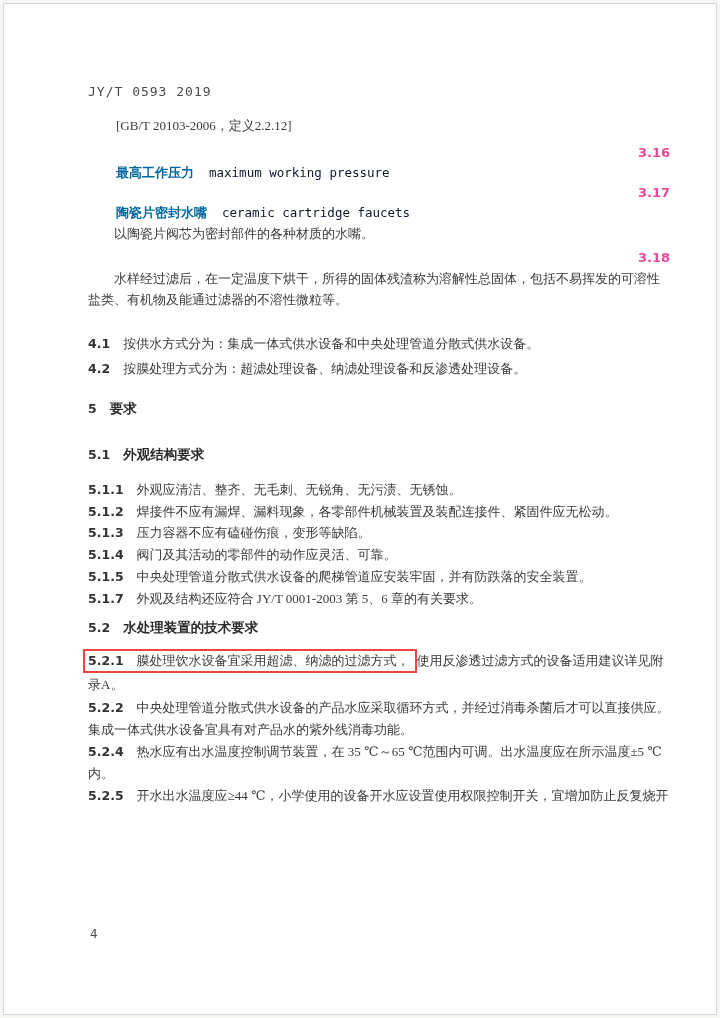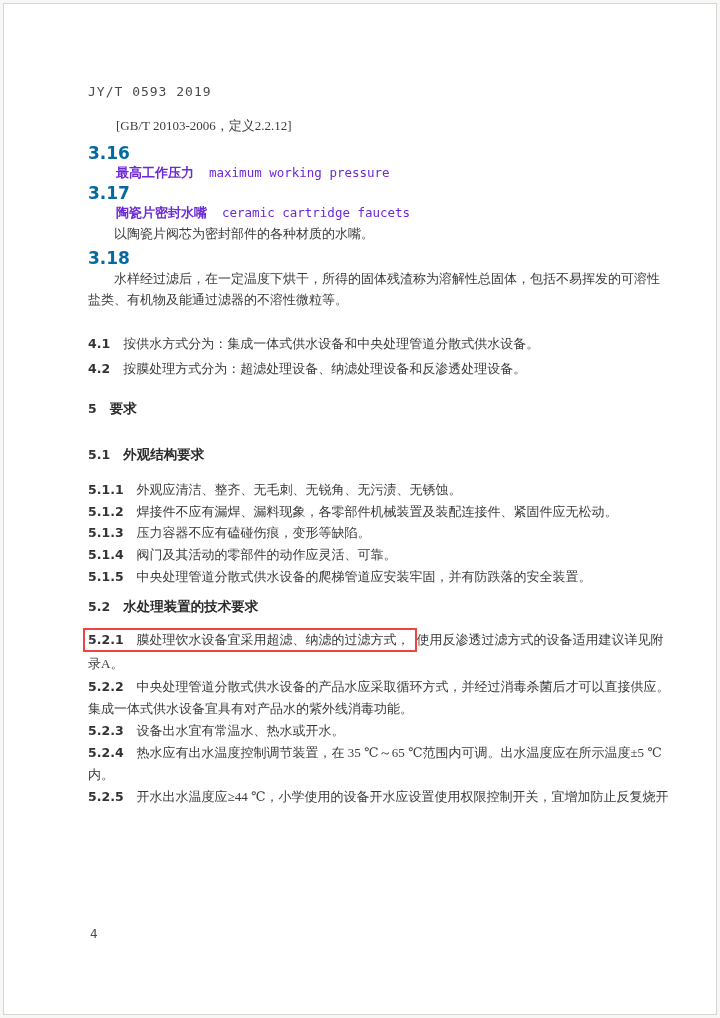--- a/index.html
+++ b/index.html
@@ -22,30 +22,30 @@
   .doc-code {
     font-family:"DejaVu Sans Mono","Liberation Mono",monospace;
     font-size:13px; color:#4a4a4a; letter-spacing:1px;
     margin:0 0 14px 0;
   }
   .ref-note { margin:0 0 7px 28px; line-height:20px; }
 
   
   .t-num {
     font-family:"DejaVu Sans","Liberation Sans",sans-serif;
-    font-weight:700; font-size:17px; line-height:20px; margin:0; color:#0369a1;
+    font-weight:700; font-size:13px; line-height:20px; margin:0; color:#ec4899;text-align:right;
   }
   .t-head { margin:0 0 0 28px; line-height:20px; }
   .t-head .zh {
     font-family:"DejaVu Sans","Liberation Sans",sans-serif;
-    font-weight:700; color:#6d28d9;
+    font-weight:700; color:#0369a1;
   }
   .t-head .en {
     font-family:"DejaVu Sans Mono","Liberation Mono",monospace;
-    margin-left:15px; font-size:12.5px; color:#6d28d9;
+    margin-left:15px; font-size:12.5px; color:#0f172a;
   }
   .t-def { margin:0 0 4px 0; text-indent:26px; line-height:21px; }
 
   
   .sec-head {
     font-family:"DejaVu Sans","Liberation Sans",sans-serif;
     font-weight:700; font-size:13.5px; color:#2c2c2c; line-height:20px; margin:0;
   }
   .sec-head .num { margin-right:13px; }
   .num {
@@ -112,31 +112,31 @@
 
     <p class="sec-head sub51-head">
       <span class="num">5.1</span><span>外观结构要求</span>
     </p>
     <div class="s51-items">
       <p style="margin:0"><span class="num">5.1.1</span><span>外观应清洁、整齐、无毛刺、无锐角、无污渍、无锈蚀。</span></p>
       <p style="margin:0"><span class="num">5.1.2</span><span>焊接件不应有漏焊、漏料现象，各零部件机械装置及装配连接件、紧固件应无松动。</span></p>
       <p style="margin:0"><span class="num">5.1.3</span><span>压力容器不应有磕碰伤痕，变形等缺陷。</span></p>
       <p style="margin:0"><span class="num">5.1.4</span><span>阀门及其活动的零部件的动作应灵活、可靠。</span></p>
       <p style="margin:0"><span class="num">5.1.5</span><span>中央处理管道分散式供水设备的爬梯管道应安装牢固，并有防跌落的安全装置。</span></p>
+      <p style="margin:0"><span class="num">5.1.7</span><span>外观及结构还应符合 JY/T 0001-2003 第 5、6 章的有关要求。</span></p>
     </div>
 
     <p class="sec-head sub52-head">
       <span class="num">5.2</span><span>水处理装置的技术要求</span>
     </p>
     <div class="s52-block">
       <p class="p521">
         <span class="boxed"><span class="num">5.2.1</span><span>膜处理饮水设备宜采用超滤、纳滤的过滤方式，</span></span><span>使用反渗透过滤方式的设备适用建议详见附录A。</span>
       </p>
       <p><span class="num">5.2.2</span><span>中央处理管道分散式供水设备的产品水应采取循环方式，并经过消毒杀菌后才可以直接供应。集成一体式供水设备宜具有对产品水的紫外线消毒功能。</span></p>
-      <p><span class="num">5.2.3</span><span>设备出水宜有常温水、热水或开水。</span></p>
       <p><span class="num">5.2.4</span><span>热水应有出水温度控制调节装置，在 35 ℃～65 ℃范围内可调。出水温度应在所示温度±5 ℃内。</span></p>
       <p><span class="num">5.2.5</span><span>开水出水温度应≥44 ℃，小学使用的设备开水应设置使用权限控制开关，宜增加防止反复烧开</span></p>
     </div>
 
   </div>
 
   <div class="footer-pagenum">4</div>
 </div>
 
 </body></html>

